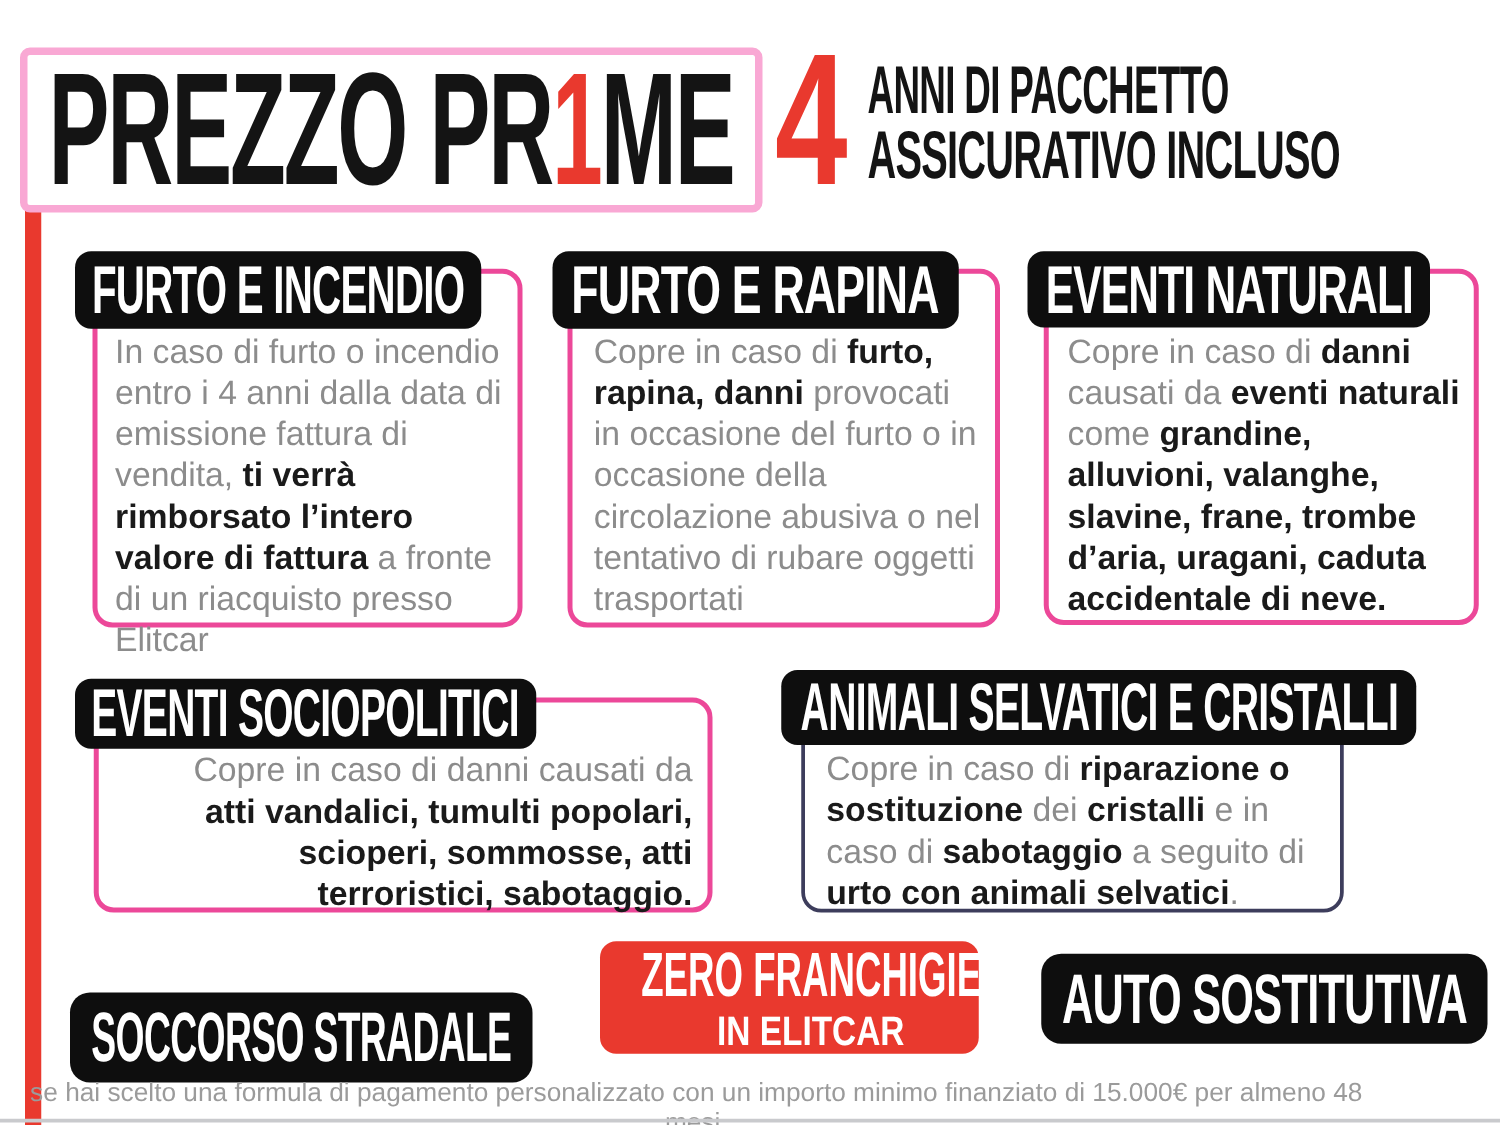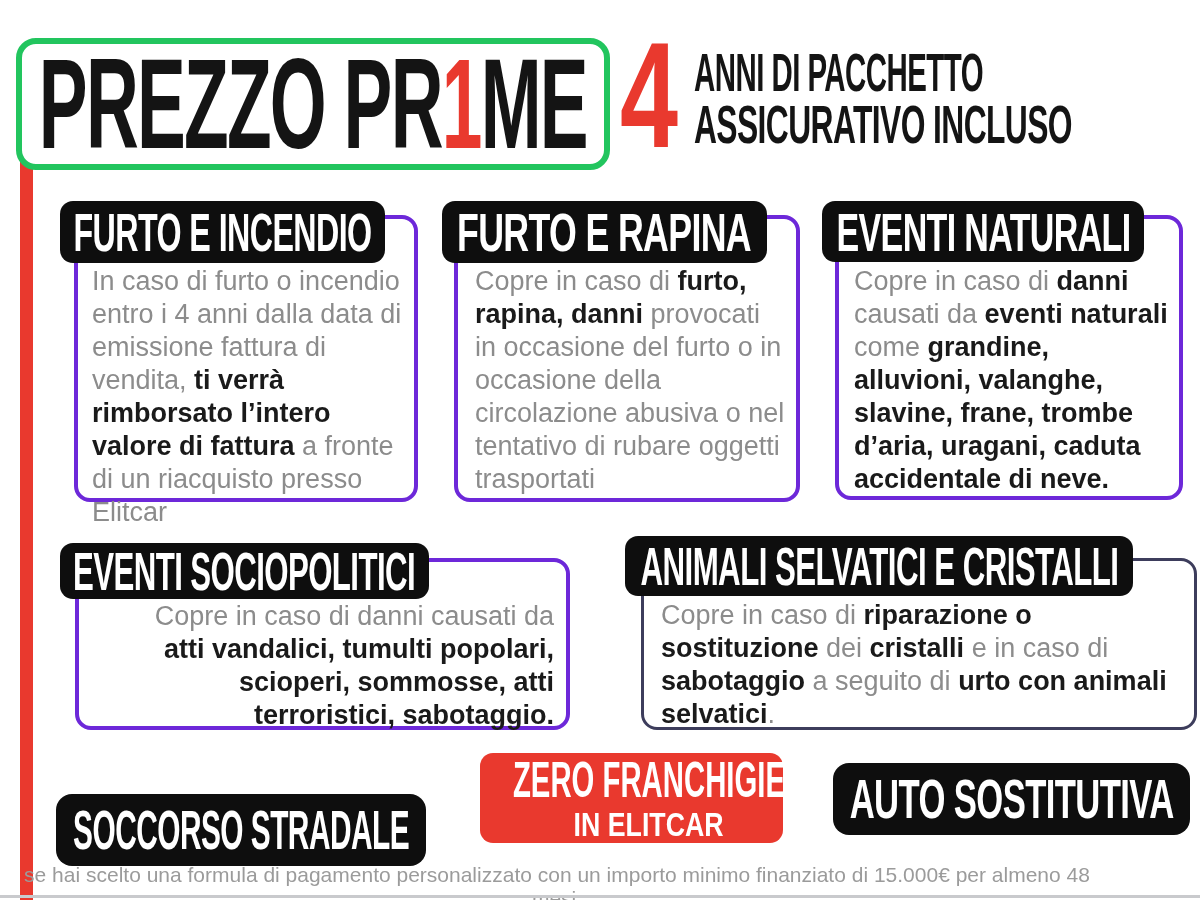--- a/index.html
+++ b/index.html
@@ -5,21 +5,21 @@
   * { margin:0; padding:0; box-sizing:border-box; }
   html,body { background:#ffffff; }
   .page {
     position:relative; width:1200px; height:900px; background:#ffffff;
     overflow:hidden; font-family:"Liberation Sans", sans-serif;
   }
 
   
   .title-box {
     position:absolute; left:16px; top:38px; width:594px; height:132px;
-    border:6px solid #22c55e; border-radius:20px; background:#ffffff;
+    border:6px solid #f9a8d4; border-radius:8px; background:#ffffff;
     display:flex; align-items:center; justify-content:center; z-index:2;
   }
   .title-text {
     font-size:128px; font-weight:bold; color:#141414; line-height:1;
     letter-spacing:-3px; white-space:nowrap;
   }
   .title-text .r { color:#e9392e; }
 
   .big4 {
     position:absolute; left:620px; top:30px; height:130px;
@@ -34,21 +34,21 @@
     letter-spacing:-1px;
   }
 
   .vline { position:absolute; left:20px; top:156px; width:13px; height:744px; background:#e9392e; }
 
   
   .fit { display:inline-block; white-space:nowrap; transform-origin:center center; }
   .fit-left { transform-origin:left center; }
 
   
-  .card { position:absolute; background:#ffffff; border:4px solid #6d28d9; border-radius:16px; z-index:1; }
+  .card { position:absolute; background:#ffffff; border:4px solid #ec4899; border-radius:16px; z-index:1; }
   .card .badge {
     position:absolute; background:#0e0e0e; border-radius:13px; color:#ffffff;
     display:flex; align-items:center; justify-content:center; z-index:3;
   }
   .card .badge span { font-weight:bold; font-size:54px; line-height:1; letter-spacing:-1px; }
   .card .body { color:#8c8c8c; font-size:27px; line-height:33px; }
   .card .body .b { font-weight:bold; color:#1a1a1a; }
 
   .c1 { left:74px;  top:215px; width:344px; height:287px; }
   .c1 .badge { left:-18px; top:-18px; width:325px; height:62px; }
@@ -59,21 +59,21 @@
   .c2 .body  { padding:46px 8px 0 17px; }
 
   .c3 { left:835px; top:215px; width:348px; height:285px; }
   .c3 .badge { left:-17px; top:-18px; width:322px; height:61px; }
   .c3 .body  { padding:46px 8px 0 15px; }
 
   .c4 { left:75px;  top:558px; width:495px; height:172px;padding-left:20px; }
   .c4 .badge { left:-19px; top:-19px; width:369px; height:56px; }
   .c4 .body  { padding:38px 12px 0 15px;text-align:right; }
 
-  .c5 { left:641px; top:558px; width:556px; height:172px; border-color:#3d3d5c; border-width:3px; }
+  .c5 { left:641px; top:558px; width:434px; height:172px; border-color:#3d3d5c; border-width:3px; }
   .c5 .badge { left:-19px; top:-25px; width:508px; height:60px; }
   .c5 .body  { padding:38px 14px 0 17px; }
 
   
   .bb {
     position:absolute; background:#0e0e0e; border-radius:16px; color:#ffffff;
     display:flex; align-items:center; justify-content:center;
   }
   .bb span { font-weight:bold; font-size:56px; line-height:1; letter-spacing:-1px; }
   .bb1 { left:56px;  top:794px; width:370px; height:72px; }

